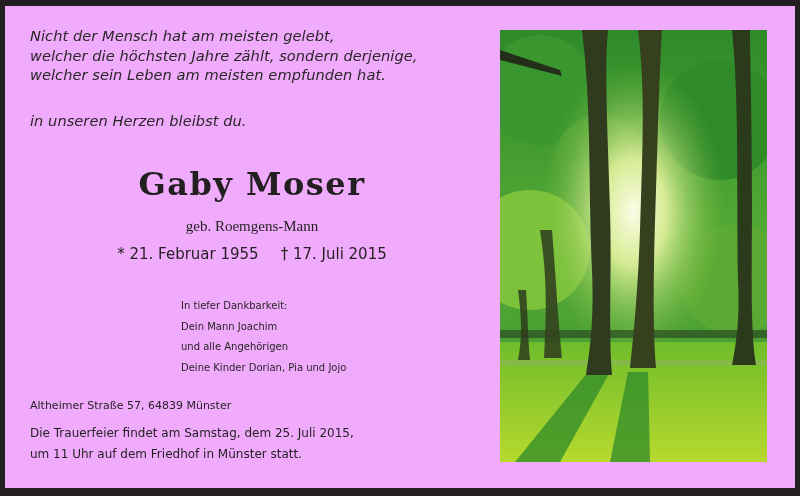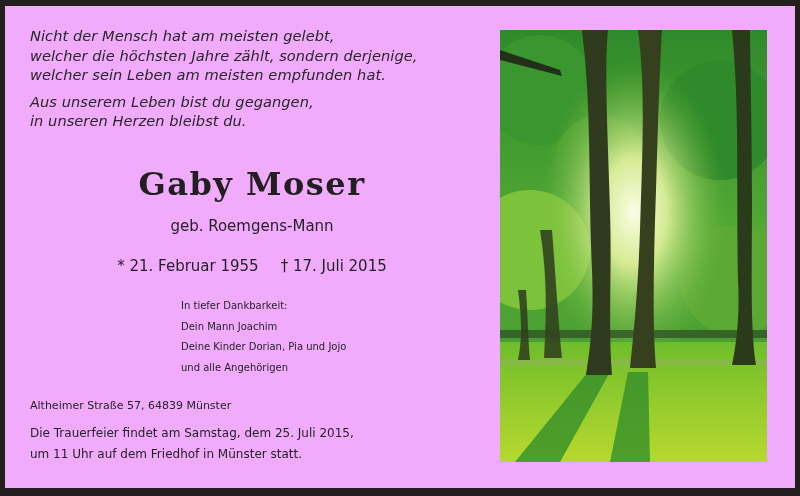--- a/index.html
+++ b/index.html
@@ -22,24 +22,24 @@
   .quote p { margin: 0 0 7px 0; }
   .name {
     position: absolute; left: 0; width: 494px; top: 150px;
     text-align: center;
     font-family: "DejaVu Serif", "Liberation Serif", serif;
     font-weight: bold; font-size: 32px; letter-spacing: 1.5px;
     line-height: 56px;
   }
   .born {
     position: absolute; left: 0; width: 494px; top: 210px;
-    text-align: center; font-size: 15px; line-height: 20px;
+    text-align: center; font-size: 15px; line-height: 20px; font-family: Liberation Serif, serif;
   }
   .dates {
-    position: absolute; left: 0; width: 494px; top: 250px;
+    position: absolute; left: 0; width: 494px; top: 238px;
     text-align: center; font-size: 15px; line-height: 20px;
     word-spacing: 0px;
   }
   .dates span.gap { display: inline-block; width: 22px; }
   .thanks {
     position: absolute; left: 176px; top: 290px;
     font-size: 10px; line-height: 20.5px;
   }
   .thanks .bold { font-weight: normal; }
   .address {
@@ -61,36 +61,36 @@
 
 <div class="card">
 
   <div class="quote">
     <p>
       <span>Nicht der Mensch hat am meisten gelebt,</span><br>
       <span>welcher die höchsten Jahre zählt, sondern derjenige,</span><br>
       <span>welcher sein Leben am meisten empfunden hat.</span>
     </p>
     <p>
-      <span>Aus unserem Leben bist du gegangen,</span><br>
+      <br>
       <span>in unseren Herzen bleibst du.</span>
     </p>
   </div>
 
   <div class="name">Gaby Moser</div>
   <div class="born">geb. Roemgens-Mann</div>
   <div class="dates">
     <span>* 21. Februar 1955</span><span class="gap"></span><span>† 17. Juli 2015</span>
   </div>
 
   <div class="thanks">
     <div>In tiefer Dankbarkeit:</div>
     <div class="bold">Dein Mann Joachim</div>
+    <div class="bold">und alle Angehörigen</div>
     <div class="bold">Deine Kinder Dorian, Pia und Jojo</div>
-    <div class="bold">und alle Angehörigen</div>
   </div>
 
   <div class="address">Altheimer Straße 57, 64839 Münster</div>
 
   <div class="ceremony">
     <div>Die Trauerfeier findet am Samstag, dem 25. Juli 2015,</div>
     <div>um 11 Uhr auf dem Friedhof in Münster statt.</div>
   </div>
 
   <div class="photo">

